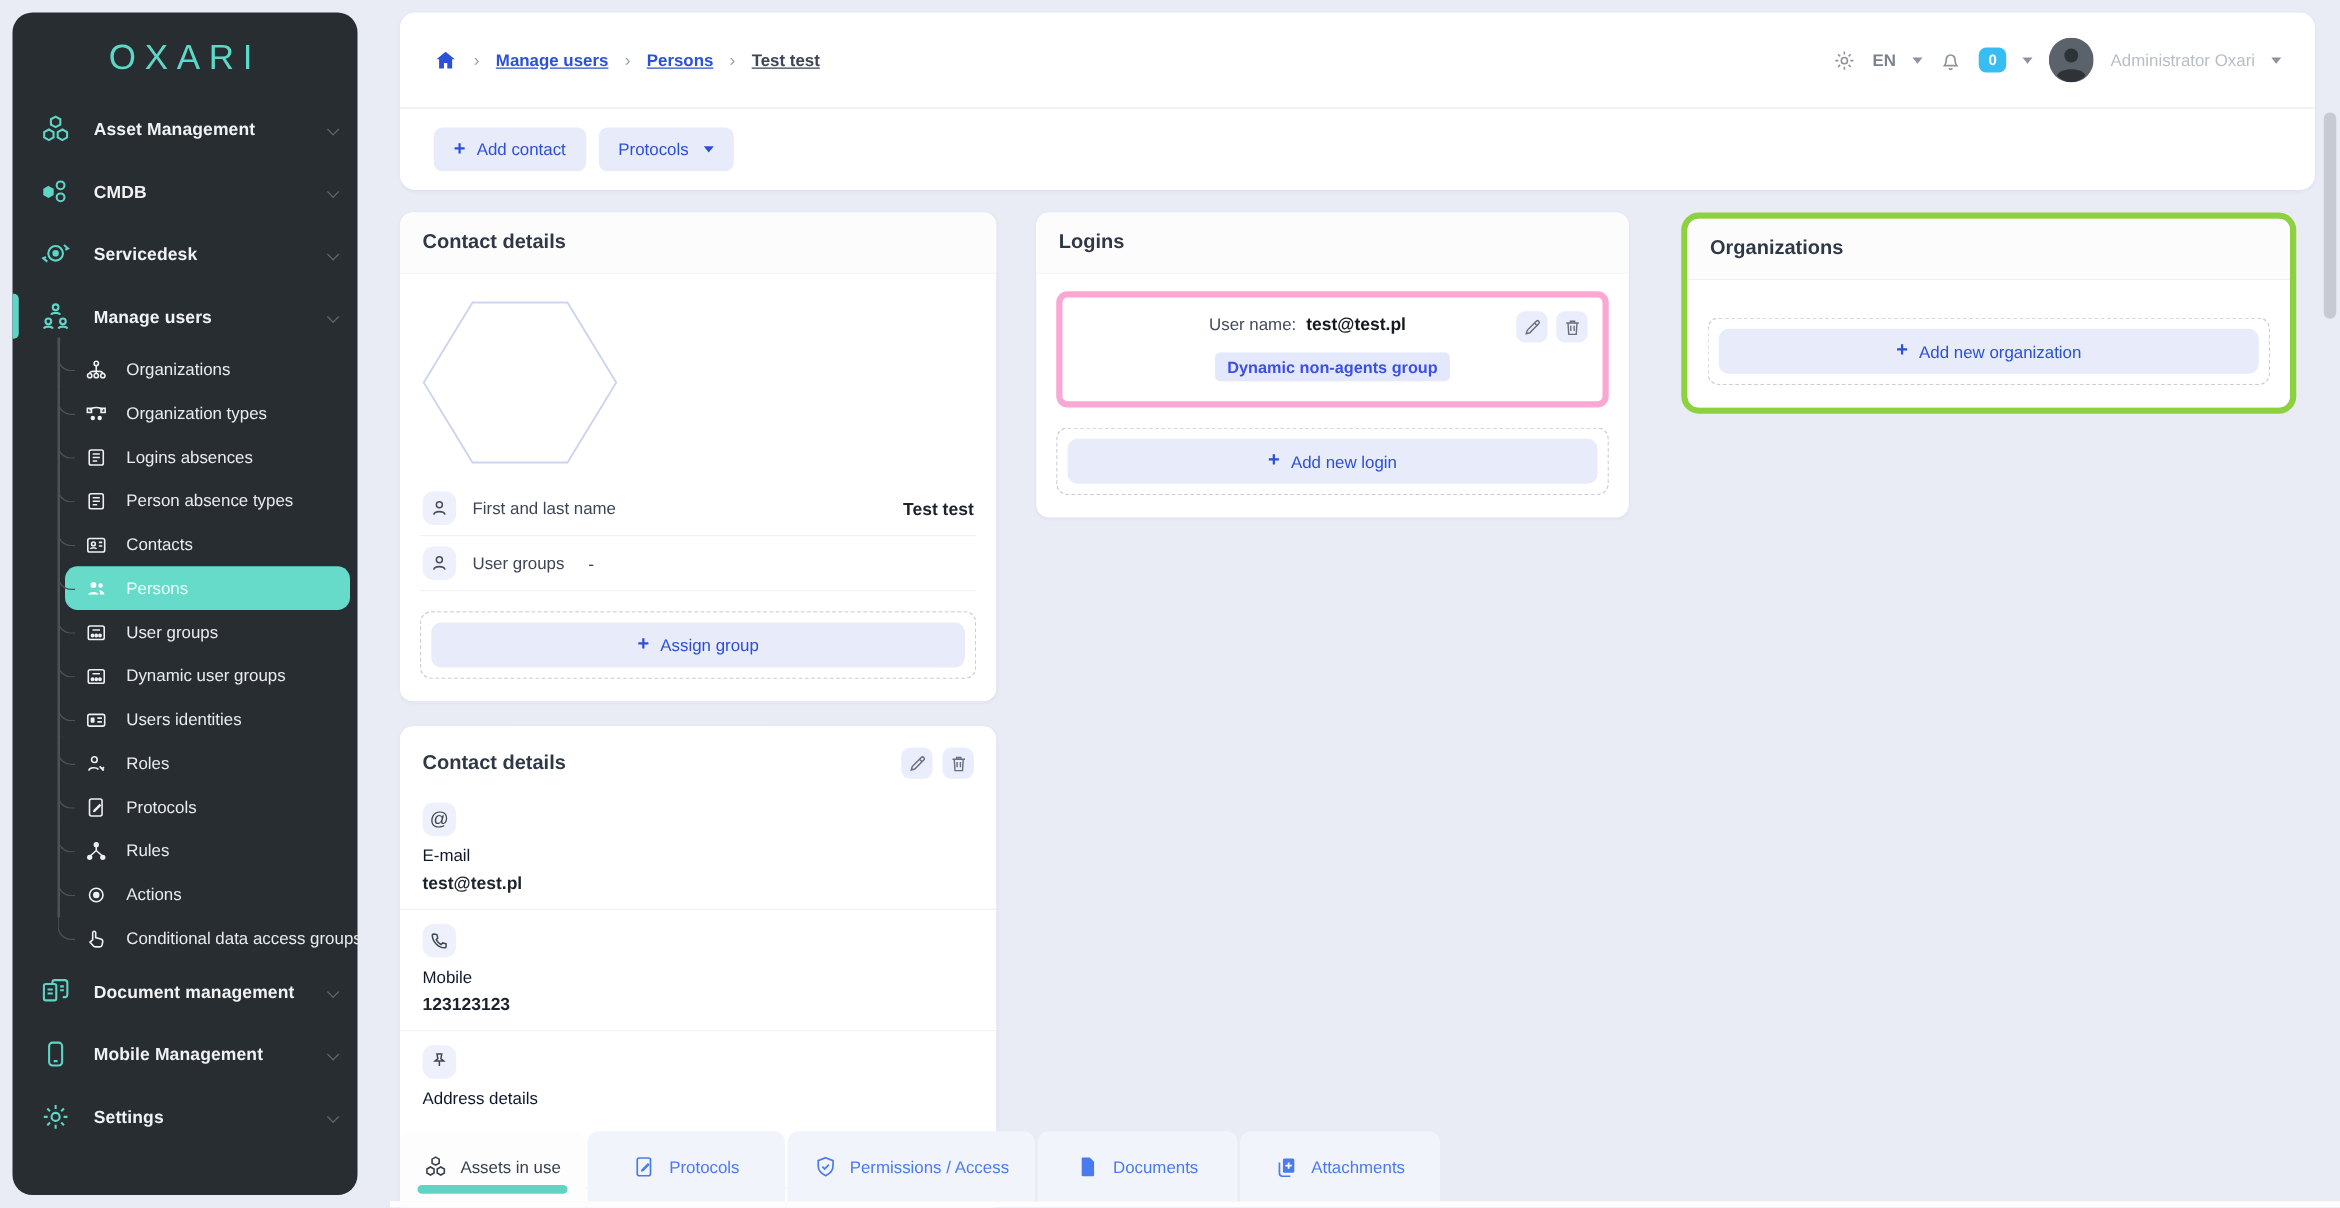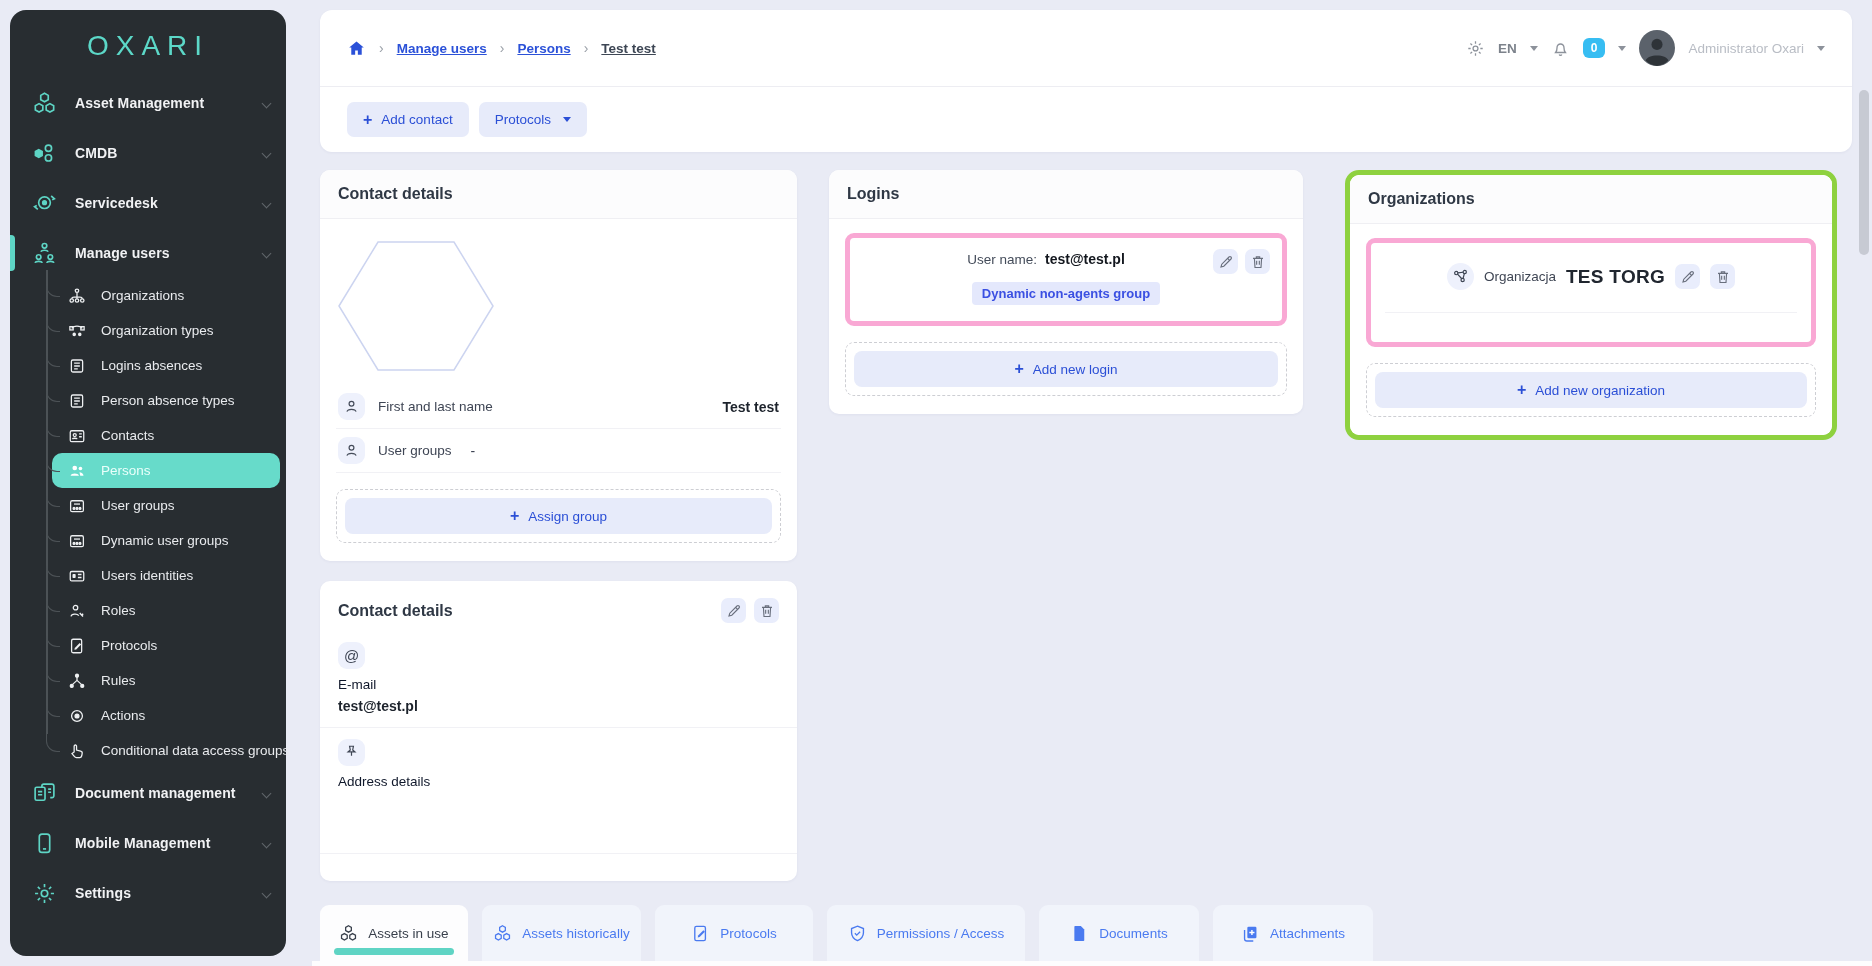--- a/index.html
+++ b/index.html
@@ -171,21 +171,21 @@
     width:27px; height:27px; border-radius:50%; background:#eef1fc; flex:none;
     display:flex; align-items:center; justify-content:center; color:#3f4654;
   }
   .org-icon svg{ width:17px; height:17px; }
   .org-label{ font-size:13.5px; color:#3f4654; }
   .org-name{ font-size:19px; color:#20262f; font-weight:600; letter-spacing:.3px; }
   .org-divider{ border-top:1px solid #f1f1f5; margin-top:22px; height:14px; }
 
   
   .footer-strip{ position:absolute; left:312px; right:0; bottom:0; height:5px; background:#fdfdfe; }
-  .tabs{ position:absolute; left:320px; bottom:5px; display:flex; gap:14px; }
+  .tabs{ position:absolute; left:320px; bottom:5px; display:flex; gap:2px; }
   .tab{
     height:56px; background:#f1f4fb; border-radius:9px 9px 0 0;
     display:flex; align-items:center; justify-content:center; gap:10px;
     color:#4a7af0; font-size:13.5px; position:relative; cursor:pointer;
   }
   .tab svg{ width:19px; height:19px; flex:none; }
   .tab.active{ background:#fdfdfe; color:#39404c; }
   .tab.active::after{
     content:''; position:absolute; left:14px; right:14px; bottom:6px; height:7px;
     border-radius:4px; background:#5fd4c4;
@@ -588,20 +588,29 @@
               <svg>
                 <use href="#i-trash"></use>
               </svg>
             </span>
         </span>
       </div>
       <div class="c2-section">
         <span class="badge-icon">@</span>
         <div class="c2-label">E-mail</div>
         <div class="c2-value">test@test.pl</div>
+      </div>
+      <div class="c2-section">
+        <span class="badge-icon">
+            <svg>
+              <use href="#i-phone"></use>
+            </svg>
+          </span>
+        <div class="c2-label">Mobile</div>
+        <div class="c2-value">123123123</div>
       </div>
       <div class="c2-section c2-address">
         <span class="badge-icon">
             <svg>
               <use href="#i-pin"></use>
             </svg>
           </span>
         <div class="c2-label">Address details</div>
       </div>
       <div class="c2-spacer"></div>
@@ -641,68 +650,40 @@
         </div>
       </div>
     </section>
   </div>
 
   <div class="col3">
     <div class="green-wrap">
       <section class="card">
         <div class="card-header">Organizations</div>
         <div class="card-body">
-          <div class="inner-box">
-            <div class="org-line">
-              <span class="org-icon">
-                  <svg>
-                    <use href="#i-org-net"></use>
-                  </svg>
-                </span>
-              <span class="org-label">Organizacja</span>
-              <span class="org-name">TES TORG</span>
-              <span class="icon-btn">
-                  <svg>
-                    <use href="#i-pencil"></use>
-                  </svg>
-                </span>
-              <span class="icon-btn">
-                  <svg>
-                    <use href="#i-trash"></use>
-                  </svg>
-                </span>
-            </div>
-            <div class="org-divider"></div>
-          </div>
           <div class="dashed">
             <button class="lav-btn">
               <span class="plus">+</span>
               <span>Add new organization</span>
             </button>
           </div>
         </div>
       </section>
     </div>
   </div>
 </div>
 
 <div class="footer-strip"></div>
 <div class="tabs">
   <div class="tab active" style="width:148px">
     <svg>
         <use href="#i-hexes"></use>
       </svg>
     <span>Assets in use</span>
   </div>
-  <div class="tab" style="width:159px">
-    <svg>
-        <use href="#i-hexes"></use>
-      </svg>
-    <span>Assets historically</span>
-  </div>
   <div class="tab" style="width:158px">
     <svg>
         <use href="#i-protocol"></use>
       </svg>
     <span>Protocols</span>
   </div>
   <div class="tab" style="width:198px">
     <svg>
         <use href="#i-shield"></use>
       </svg>

